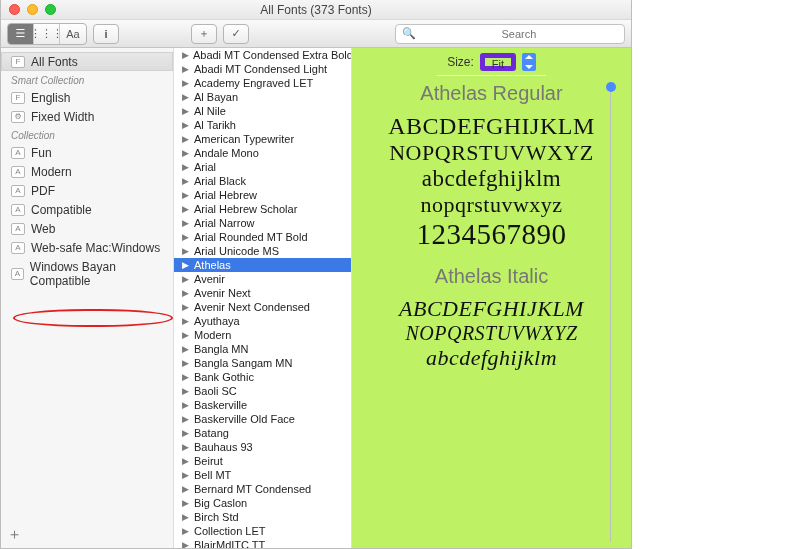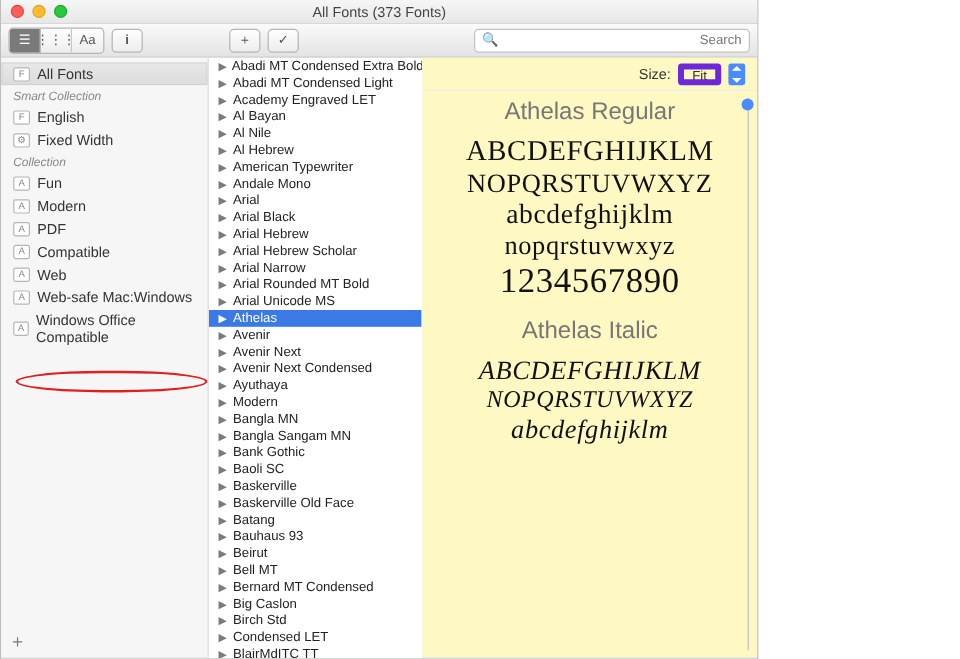--- a/index.html
+++ b/index.html
@@ -16,39 +16,39 @@
 .titlebar-title { position: absolute; left: 0; right: 0; text-align: center; font-size: 12px; color: #444; pointer-events: none; }
 
 .toolbar { height: 28px; background: linear-gradient(#fafafa,#e3e3e3); border-bottom: 1px solid #c3c3c3; display: flex; align-items: center; padding: 0 6px; gap: 6px; }
 .seg { display:flex; border:1px solid #b5b5b5; border-radius:4px; overflow:hidden; background:linear-gradient(#fefefe,#ededed); }
 .segbtn { width:26px; height:20px; display:flex; align-items:center; justify-content:center; border-right:1px solid #c8c8c8; font-size:11px; color:#555;}
 .segbtn:last-child{border-right:none;}
 .segbtn.sel{background:#7a7a7a;color:#fff;}
 .btn { width:26px; height:20px; border:1px solid #b5b5b5; border-radius:4px; background:linear-gradient(#fefefe,#ededed); display:flex; align-items:center; justify-content:center; color:#555; }
 .spacer{flex:1}
 .search{ width:230px; height:20px; border:1px solid #c2c2c2; border-radius:4px; background:#fff; display:flex; align-items:center; padding:0 6px; gap:4px; color:#999;}
-.search input{border:none; outline:none; flex:1; font-size:11px; background:transparent; text-align:right;}
+.search input{border:none; outline:none; flex:1; font-size:11px; background:transparent; text-align:center;}
 
 .body { display:flex; flex:1; overflow:hidden; }
 
 .sidebar { width:173px; background:#f6f6f6; border-right:1px solid #ddd; overflow:hidden; position:relative; padding-top:4px;}
 .side-group{ font-size:10px; color:#888; padding:4px 8px 2px 10px; font-weight:500;font-style:italic;}
 .side-item{ display:flex; align-items:center; gap:6px; padding:2.5px 8px 2.5px 10px; font-size:12px; color:#333;}
 .side-item.sel{ background:linear-gradient(#e8e8e8,#dcdcdc); box-shadow:inset 0 0 0 1px #d1d1d1;}
 .side-icon{ width:14px; height:12px; border:1px solid #b5b5b5; border-radius:2px; display:inline-flex; align-items:center; justify-content:center; font-size:8px; color:#888; background:#fff;}
 .circle { position:absolute; border:2px solid #e02020; border-radius:50%/55%; width:160px; height:18px; left:12px; top:261px; pointer-events:none;}
 .add-corner{ position:absolute; left:6px; bottom:4px; font-size:15px; color:#7a7a7a;}
 
 .fontlist{ width:178px; border-right:1px solid #ddd; overflow-y:auto; background:#fff;}
 .fl-row{ display:flex; align-items:center; gap:4px; padding:1px 4px 1px 8px; font-size:11px; color:#222; white-space:nowrap;}
 .fl-row .tri{ color:#7b7b7b; font-size:9px; width:8px;}
 .fl-row.sel{ background:#3b79e6; color:#fff;}
 .fl-row.sel .tri{ color:#fff;}
 
-.preview{ flex:1; display:flex; flex-direction:column; overflow:hidden; background:#fef9c3;}
+.preview{ flex:1; display:flex; flex-direction:column; overflow:hidden; background:#bef264;align-items:center;}
 .preview-top{ height:28px; display:flex; align-items:center; justify-content:flex-end; padding:0 10px; gap:6px; font-size:12px; color:#333; border-bottom:1px solid #eee;}
 .sizebox{ width:36px; height:18px; border:5px solid #6d28d9; border-radius:3px; text-align:center; font-size:11px;}
 .step{ width:14px; height:18px; background:#4a8cff; border-radius:2px; position:relative;}
 .step::before,.step::after{content:"";position:absolute;left:3px;width:0;height:0;border-left:4px solid transparent;border-right:4px solid transparent;}
 .step::before{top:2px;border-bottom:4px solid #fff;}
 .step::after{bottom:2px;border-top:4px solid #fff;}
 .preview-body{ flex:1; overflow:auto; padding:6px 24px 10px 24px; position:relative;}
 .slider{ position:absolute; right:6px; top:6px; bottom:6px; width:4px; }
 .slider::before{content:"";position:absolute;left:1.5px;top:0;bottom:0;width:1px;background:#bfbfbf;}
 .slider-knob{position:absolute; left:-3px; top:0; width:10px; height:10px; border-radius:50%; background:#4a8cff;}
@@ -140,21 +140,21 @@
       <div class="side-item">
           <span class="side-icon">A</span>
           <span>Web</span>
         </div>
       <div class="side-item">
           <span class="side-icon">A</span>
           <span>Web-safe Mac:Windows</span>
         </div>
       <div class="side-item">
           <span class="side-icon">A</span>
-          <span>Windows Office Compatible</span>
+          <span>Windows Bayan Compatible</span>
         </div>
 
       <div class="circle"></div>
       <div class="add-corner">＋</div>
     </div>
 
     <div class="fontlist" id="fontlist">
         <div class="fl-row">
           <span class="tri">▶</span>
           <span>Abadi MT Condensed Extra Bold</span>
@@ -170,21 +170,21 @@
         <div class="fl-row">
           <span class="tri">▶</span>
           <span>Al Bayan</span>
         </div>
         <div class="fl-row">
           <span class="tri">▶</span>
           <span>Al Nile</span>
         </div>
         <div class="fl-row">
           <span class="tri">▶</span>
-          <span>Al Hebrew</span>
+          <span>Al Tarikh</span>
         </div>
         <div class="fl-row">
           <span class="tri">▶</span>
           <span>American Typewriter</span>
         </div>
         <div class="fl-row">
           <span class="tri">▶</span>
           <span>Andale Mono</span>
         </div>
         <div class="fl-row">
@@ -286,21 +286,21 @@
         <div class="fl-row">
           <span class="tri">▶</span>
           <span>Big Caslon</span>
         </div>
         <div class="fl-row">
           <span class="tri">▶</span>
           <span>Birch Std</span>
         </div>
         <div class="fl-row">
           <span class="tri">▶</span>
-          <span>Condensed LET</span>
+          <span>Collection LET</span>
         </div>
         <div class="fl-row">
           <span class="tri">▶</span>
           <span>BlairMdITC TT</span>
         </div>
       </div>
 
     <div class="preview">
       <div class="preview-top">
         <span>Size:</span>

